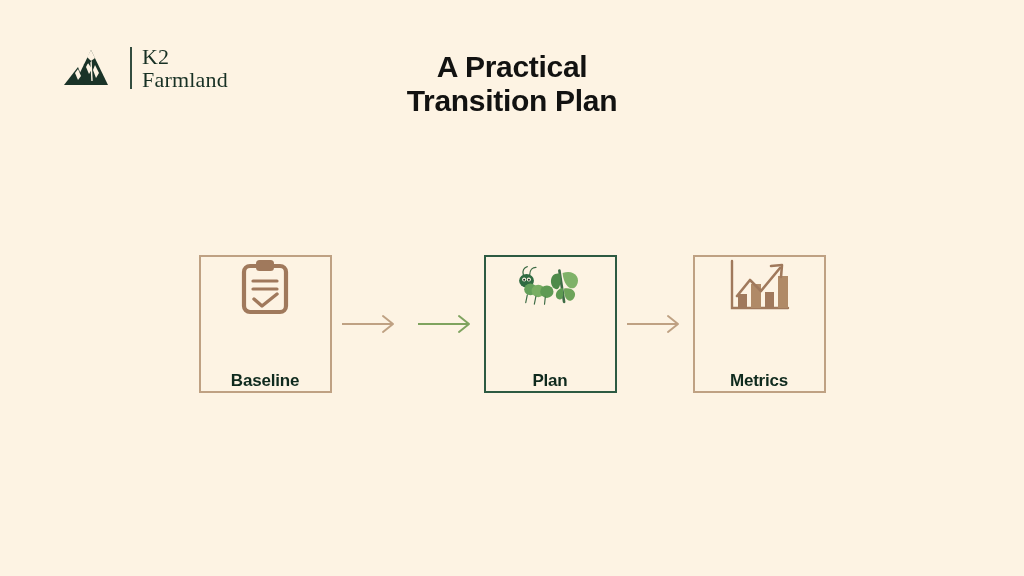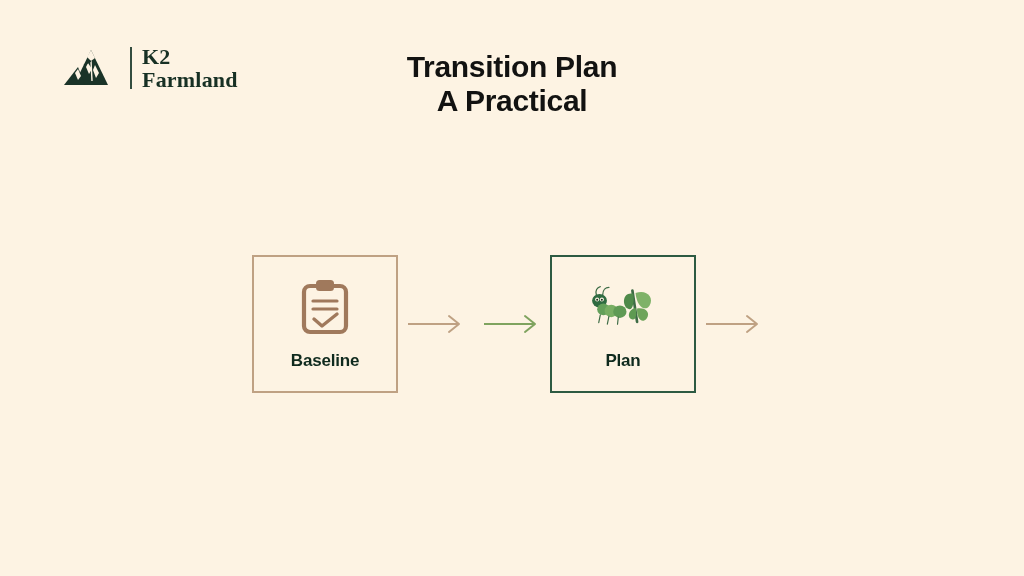--- a/index.html
+++ b/index.html
@@ -16,21 +16,20 @@
   }
 
   
   .logo {
     position: absolute;
     left: 62px;
     top: 45px;
     display: flex;
     align-items: center;
     gap: 10px;
-    font-weight: bold;
   }
   .logo-mark {
     width: 58px;
     height: 42px;
     display: block;
   }
   .logo-divider {
     width: 2px;
     height: 42px;
     background: #1d3a2c;
@@ -64,29 +63,29 @@
   .flow {
     position: absolute;
     left: 0;
     right: 0;
     top: 255px;
     display: flex;
     align-items: center;
     justify-content: center;
   }
   .card {
-    width: 146px;
+    width: 133px;
     height: 138px;
     box-sizing: border-box;
     border: 2px solid #bfa183;
     background: #fdf3e3;
     display: flex;
     flex-direction: column;
     align-items: center;
-    justify-content: center;
+    justify-content: space-between;
     gap: 14px;
   }
   .card-icon {
     width: 72px;
     height: 60px;
     display: flex;
     align-items: center;
     justify-content: center;
   }
   .card-icon svg { display: block; }
@@ -123,22 +122,22 @@
     </svg>
   </span>
   <span class="logo-divider"></span>
   <span class="logo-text">
     <span class="logo-line1">K2</span><br>
     <span class="logo-line2">Farmland</span>
   </span>
 </div>
 
 <div class="title">
+  <span class="title-line">A Practical</span>
   <span class="title-line">Transition Plan</span>
-  <span class="title-line">A Practical</span>
 </div>
 
 <div class="flow">
 
   <div class="card" style="border-color:#bfa183">
     <span class="card-icon">
       <svg width="52" height="58" viewBox="0 0 52 58" aria-hidden="true">
         <rect x="5" y="8" width="42" height="46" rx="6" ry="6" fill="none" stroke="#a0795c" stroke-width="4.2"></rect>
         <rect x="17" y="2" width="18" height="11" rx="3.5" ry="3.5" fill="#a0795c"></rect>
         <line x1="14" y1="23" x2="38" y2="23" stroke="#a0795c" stroke-width="3.2" stroke-linecap="round"></line>
@@ -196,14 +195,31 @@
     <span class="card-label">Plan</span>
   </div>
 
   <div class="arrow">
     <svg width="60" height="22" viewBox="0 0 60 22" aria-hidden="true">
       <line x1="2" y1="11" x2="52" y2="11" stroke="#bfa183" stroke-width="2"></line>
       <polyline points="43,3 53,11 43,19" fill="none" stroke="#bfa183" stroke-width="2" stroke-linecap="round" stroke-linejoin="round"></polyline>
     </svg>
   </div>
 
+  <div class="card" style="border-color:#bfa183">
+    <span class="card-icon">
+      <svg width="70" height="58" viewBox="0 0 70 58" aria-hidden="true">
+
+        <polyline points="8,3 8,50 64,50" fill="none" stroke="#a0795c" stroke-width="2.4" stroke-linecap="round"></polyline>
+
+        <rect x="14" y="36" width="9" height="14" fill="#a0795c"></rect>
+        <rect x="27" y="26" width="10" height="24" fill="#b08a67"></rect>
+        <rect x="41" y="34" width="9" height="16" fill="#a0795c"></rect>
+        <rect x="54" y="18" width="10" height="32" fill="#b08a67"></rect>
+
+        <polyline points="13,38 26,22 37,33 56,10" fill="none" stroke="#a0795c" stroke-width="2.6" stroke-linecap="round" stroke-linejoin="round"></polyline>
+        <polyline points="47,8 58,7 57,19" fill="none" stroke="#a0795c" stroke-width="2.6" stroke-linecap="round" stroke-linejoin="round"></polyline>
+      </svg>
+    </span>
+    <span class="card-label">Metrics</span>
+  </div>
 
 </div>
 
 </body></html>

